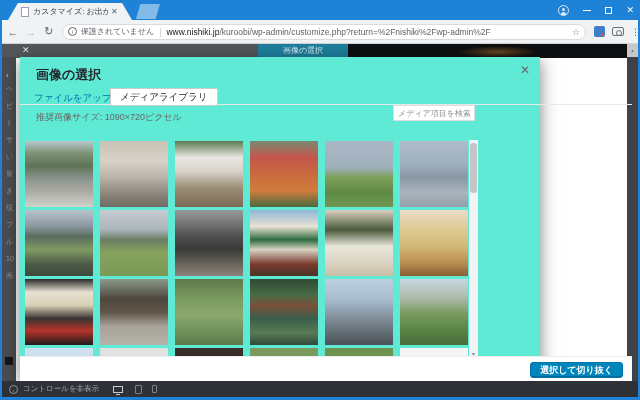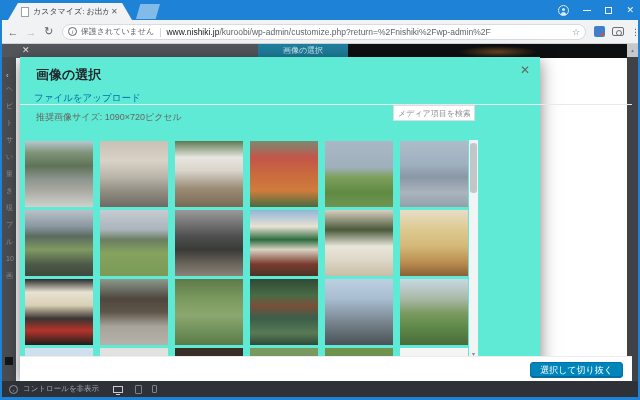--- a/index.html
+++ b/index.html
@@ -68,21 +68,21 @@
   .hint { position:absolute; left:16px; top:54px; font-size:9px; color:#666; }
   .search-input { position:absolute; left:373px; top:48px; width:82px; height:16px; border:1px solid #ddd; border-radius:0;
                   font-size:8px; color:#32373c; padding:0 4px; font-family:"Liberation Sans",sans-serif; }
   .search-input::placeholder { color:#8a8f94; }
   .grid { position:absolute; left:5px; top:84px; width:443px; height:215px; overflow:hidden;
           display:flex; flex-wrap:wrap; column-gap:7px; row-gap:3px; align-content:flex-start; }
   .thumb { width:68px; height:66px; flex:none; }
   .grid-scrollbar { position:absolute; left:449px; top:83px; width:9px; height:218px; background:#f2f3f4; }
   .grid-scroll-thumb { position:absolute; left:1px; top:3px; width:7px; height:50px; background:#c3c5c8; border-radius:3px; }
   .grid-scroll-arrow { position:absolute; left:0; bottom:1px; width:9px; font-size:6px; color:#85898d; text-align:center; }
-  .modal-footer { position:absolute; left:0; top:299px; width:612px; height:25px; background:#fff; border-top:1px solid #eee; }
+  .modal-footer { position:absolute; left:0; top:299px; width:612px; height:25px; background:#fff; border-top:1px solid #eee;font-weight:bold; }
   .crop-btn { position:absolute; right:9px; top:5px; height:16px; padding:0 9px; background:#0085ba; border:1px solid #0073aa;
               border-radius:3px; color:#fff; font-size:9px; line-height:14px; box-shadow:inset 0 -1px 0 #006799; }
 
   
   .bottombar { position:absolute; left:2px; top:381px; width:636px; height:16px; background:#2e3237; display:flex; align-items:center; }
   .collapse-ic { width:9px; height:9px; border:1px solid #8f959a; border-radius:50%; margin-left:7px; color:#8f959a;
                  font-size:6px; text-align:center; line-height:8px; }
   .hide-controls { font-size:7.5px; color:#9ea3a8; margin-left:5px; }
   .dev-monitor { width:10px; height:7px; border:1px solid #c8ccd0; margin-left:14px; position:relative; }
   .dev-monitor::after { content:""; position:absolute; left:2px; bottom:-3px; width:4px; height:1px; background:#c8ccd0; }
@@ -141,20 +141,21 @@
   </div>
   <div class="right-strip">
     <div class="right-strip-top">▴</div>
   </div>
 
   <div class="modal">
     <div class="modal-title">画像の選択</div>
     <div class="modal-close">✕</div>
     <div class="router">
       <div class="tab-upload">ファイルをアップロード</div>
+      <div class="tab-library">メディアライブラリ</div>
     </div>
     <div class="hint">推奨画像サイズ: 1090×720ピクセル</div>
     <input class="search-input" type="text" placeholder="メディア項目を検索..." style="">
 
     <div class="grid">
       <div class="thumb" style="background: linear-gradient(rgb(185, 199, 207) 0%, rgb(126, 148, 120) 18%, rgb(95, 114, 87) 38%, rgb(141, 149, 143) 58%, rgb(169, 170, 162) 75%, rgb(207, 211, 204) 100%);"></div>
       <div class="thumb" style="background: linear-gradient(rgb(201, 193, 180) 0%, rgb(216, 210, 200) 30%, rgb(185, 179, 168) 55%, rgb(142, 138, 128) 78%, rgb(111, 107, 98) 100%);"></div>
       <div class="thumb" style="background: linear-gradient(rgb(93, 122, 82) 0%, rgb(232, 230, 224) 25%, rgb(217, 212, 204) 45%, rgb(155, 140, 118) 72%, rgb(122, 106, 85) 100%);"></div>
       <div class="thumb" style="background: linear-gradient(rgb(122, 138, 114) 0%, rgb(196, 85, 74) 25%, rgb(201, 106, 62) 50%, rgb(208, 124, 60) 75%, rgb(74, 107, 63) 100%);"></div>
       <div class="thumb" style="background: linear-gradient(rgb(169, 184, 196) 0%, rgb(159, 176, 188) 40%, rgb(125, 160, 90) 55%, rgb(95, 138, 68) 78%, rgb(111, 150, 80) 100%);"></div>

